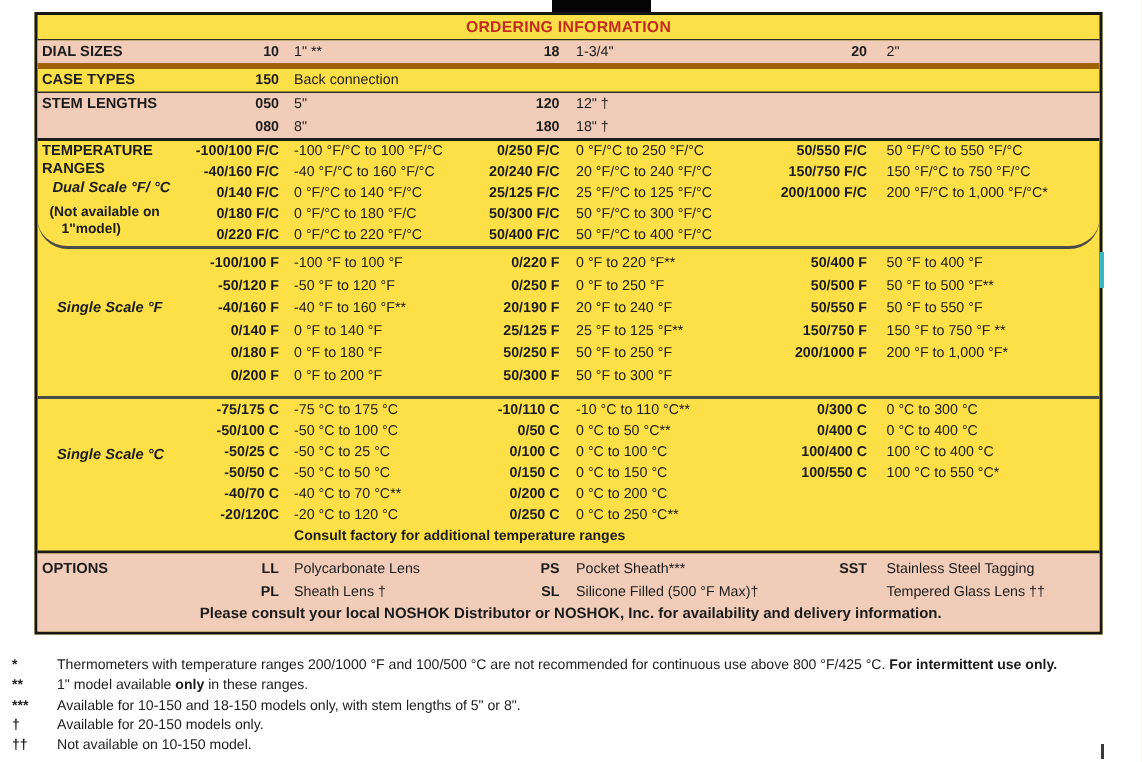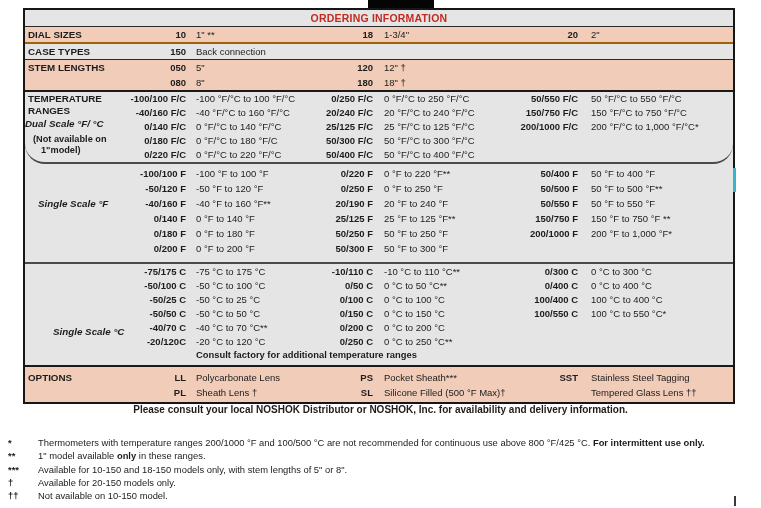--- a/index.html
+++ b/index.html
@@ -1,31 +1,31 @@
 <!DOCTYPE html>
 <html><head>
 <meta charset="utf-8">
 <style>
   html,body{margin:0;padding:0;background:#fff;}
   .page{position:relative;width:761px;height:508px;background:#ffffff;
         font-family:"Liberation Sans",sans-serif;color:#1c1c1c;overflow:hidden;}
   .topmark{position:absolute;left:368px;top:0;width:66px;height:8px;background:#050505;}
   .otable{position:absolute;left:23px;top:8px;width:712px;box-sizing:border-box;
-          border:2px solid #161616;background:#e5e5e5;}
+          border:2px solid #161616;background:#fde047;}
   .sect{position:relative;}
   .shade{background:#f1ccb8;}
   .title-row{height:16px;line-height:16px;text-align:center;font-weight:bold;
              font-size:10.5px;border-bottom:1.5px solid #2a2a2a;letter-spacing:.2px;}
-  .row-dial{height:15px;border-bottom:2px solid #a16207;}
+  .row-dial{height:15px;border-bottom:4px solid #a16207;}
   .row-case{height:15px;border-bottom:1px solid #2a2a2a;}
   .row-stem{height:30px;border-bottom:2.5px solid #1a1a1a;}
   .blk-dual{height:70px;border-bottom:2px solid #4a4a4a;border-radius:20px;}
   .blk-f{height:94px;padding:2px 0;box-sizing:content-box;border-bottom:2px solid #4a4a4a;}
   .blk-c{height:99px;padding:1px 0;border-bottom:2.5px solid #1a1a1a;}
-  .row-options{height:35px;padding-top:3px;box-sizing:border-box;}
+  .row-options{height:52px;padding-top:3px;box-sizing:border-box;}
   .trow{position:relative;}
   .h15{height:15px;line-height:15px;}
   .h14{height:14px;line-height:14px;}
   .cell{position:absolute;top:0;white-space:nowrap;font-size:9.5px;}
   .cl{left:3px;font-weight:bold;font-size:9.8px;}
   .k1{left:0;width:161px;text-align:right;font-weight:bold;}
   .t1{left:171px;}
   .k2{left:0;width:348px;text-align:right;font-weight:bold;}
   .t2{left:359px;}
   .k3{left:0;width:553px;text-align:right;font-weight:bold;}
@@ -86,21 +86,21 @@
         <span class="cell k1">080</span>
         <span class="cell t1">8"</span>
         <span class="cell k2">180</span>
         <span class="cell t2">18" †</span>
       </div>
     </div>
 
     <div class="sect blk-dual">
       <span class="slabel" style="top:1px;left:3px;">TEMPERATURE</span>
       <span class="slabel" style="top:13px;left:3px;">RANGES</span>
-      <span class="slabel sitalic" style="top:26px;left:0;">Dual Scale °F/ °C</span>
+      <span class="slabel sitalic" style="top:26px;left:10px;">Dual Scale °F/ °C</span>
       <span class="slabel snote" style="top:42px;left:8px;">(Not available on</span>
       <span class="slabel snote" style="top:53px;left:16px;">1"model)</span>
 
       <div class="trow h14">
         <span class="cell k1">-100/100 F/C</span>
         <span class="cell t1">-100 °F/°C to 100 °F/°C</span>
         <span class="cell k2">0/250 F/C</span>
         <span class="cell t2">0 °F/°C to 250 °F/°C</span>
         <span class="cell k3">50/550 F/C</span>
         <span class="cell t3">50 °F/°C to 550 °F/°C</span>
@@ -179,21 +179,21 @@
       </div>
       <div class="trow h15">
         <span class="cell k1">0/200 F</span>
         <span class="cell t1">0 °F to 200 °F</span>
         <span class="cell k2">50/300 F</span>
         <span class="cell t2">50 °F to 300 °F</span>
       </div>
     </div>
 
     <div class="sect blk-c">
-      <span class="slabel sitalic" style="top:32px;left:28px;margin-top:30px;">Single Scale °C</span>
+      <span class="slabel sitalic" style="top:32px;left:13px;">Single Scale °C</span>
       <div class="trow h14">
         <span class="cell k1">-75/175 C</span>
         <span class="cell t1">-75 °C to 175 °C</span>
         <span class="cell k2">-10/110 C</span>
         <span class="cell t2">-10 °C to 110 °C**</span>
         <span class="cell k3">0/300 C</span>
         <span class="cell t3">0 °C to 300 °C</span>
       </div>
       <div class="trow h14">
         <span class="cell k1">-50/100 C</span>

